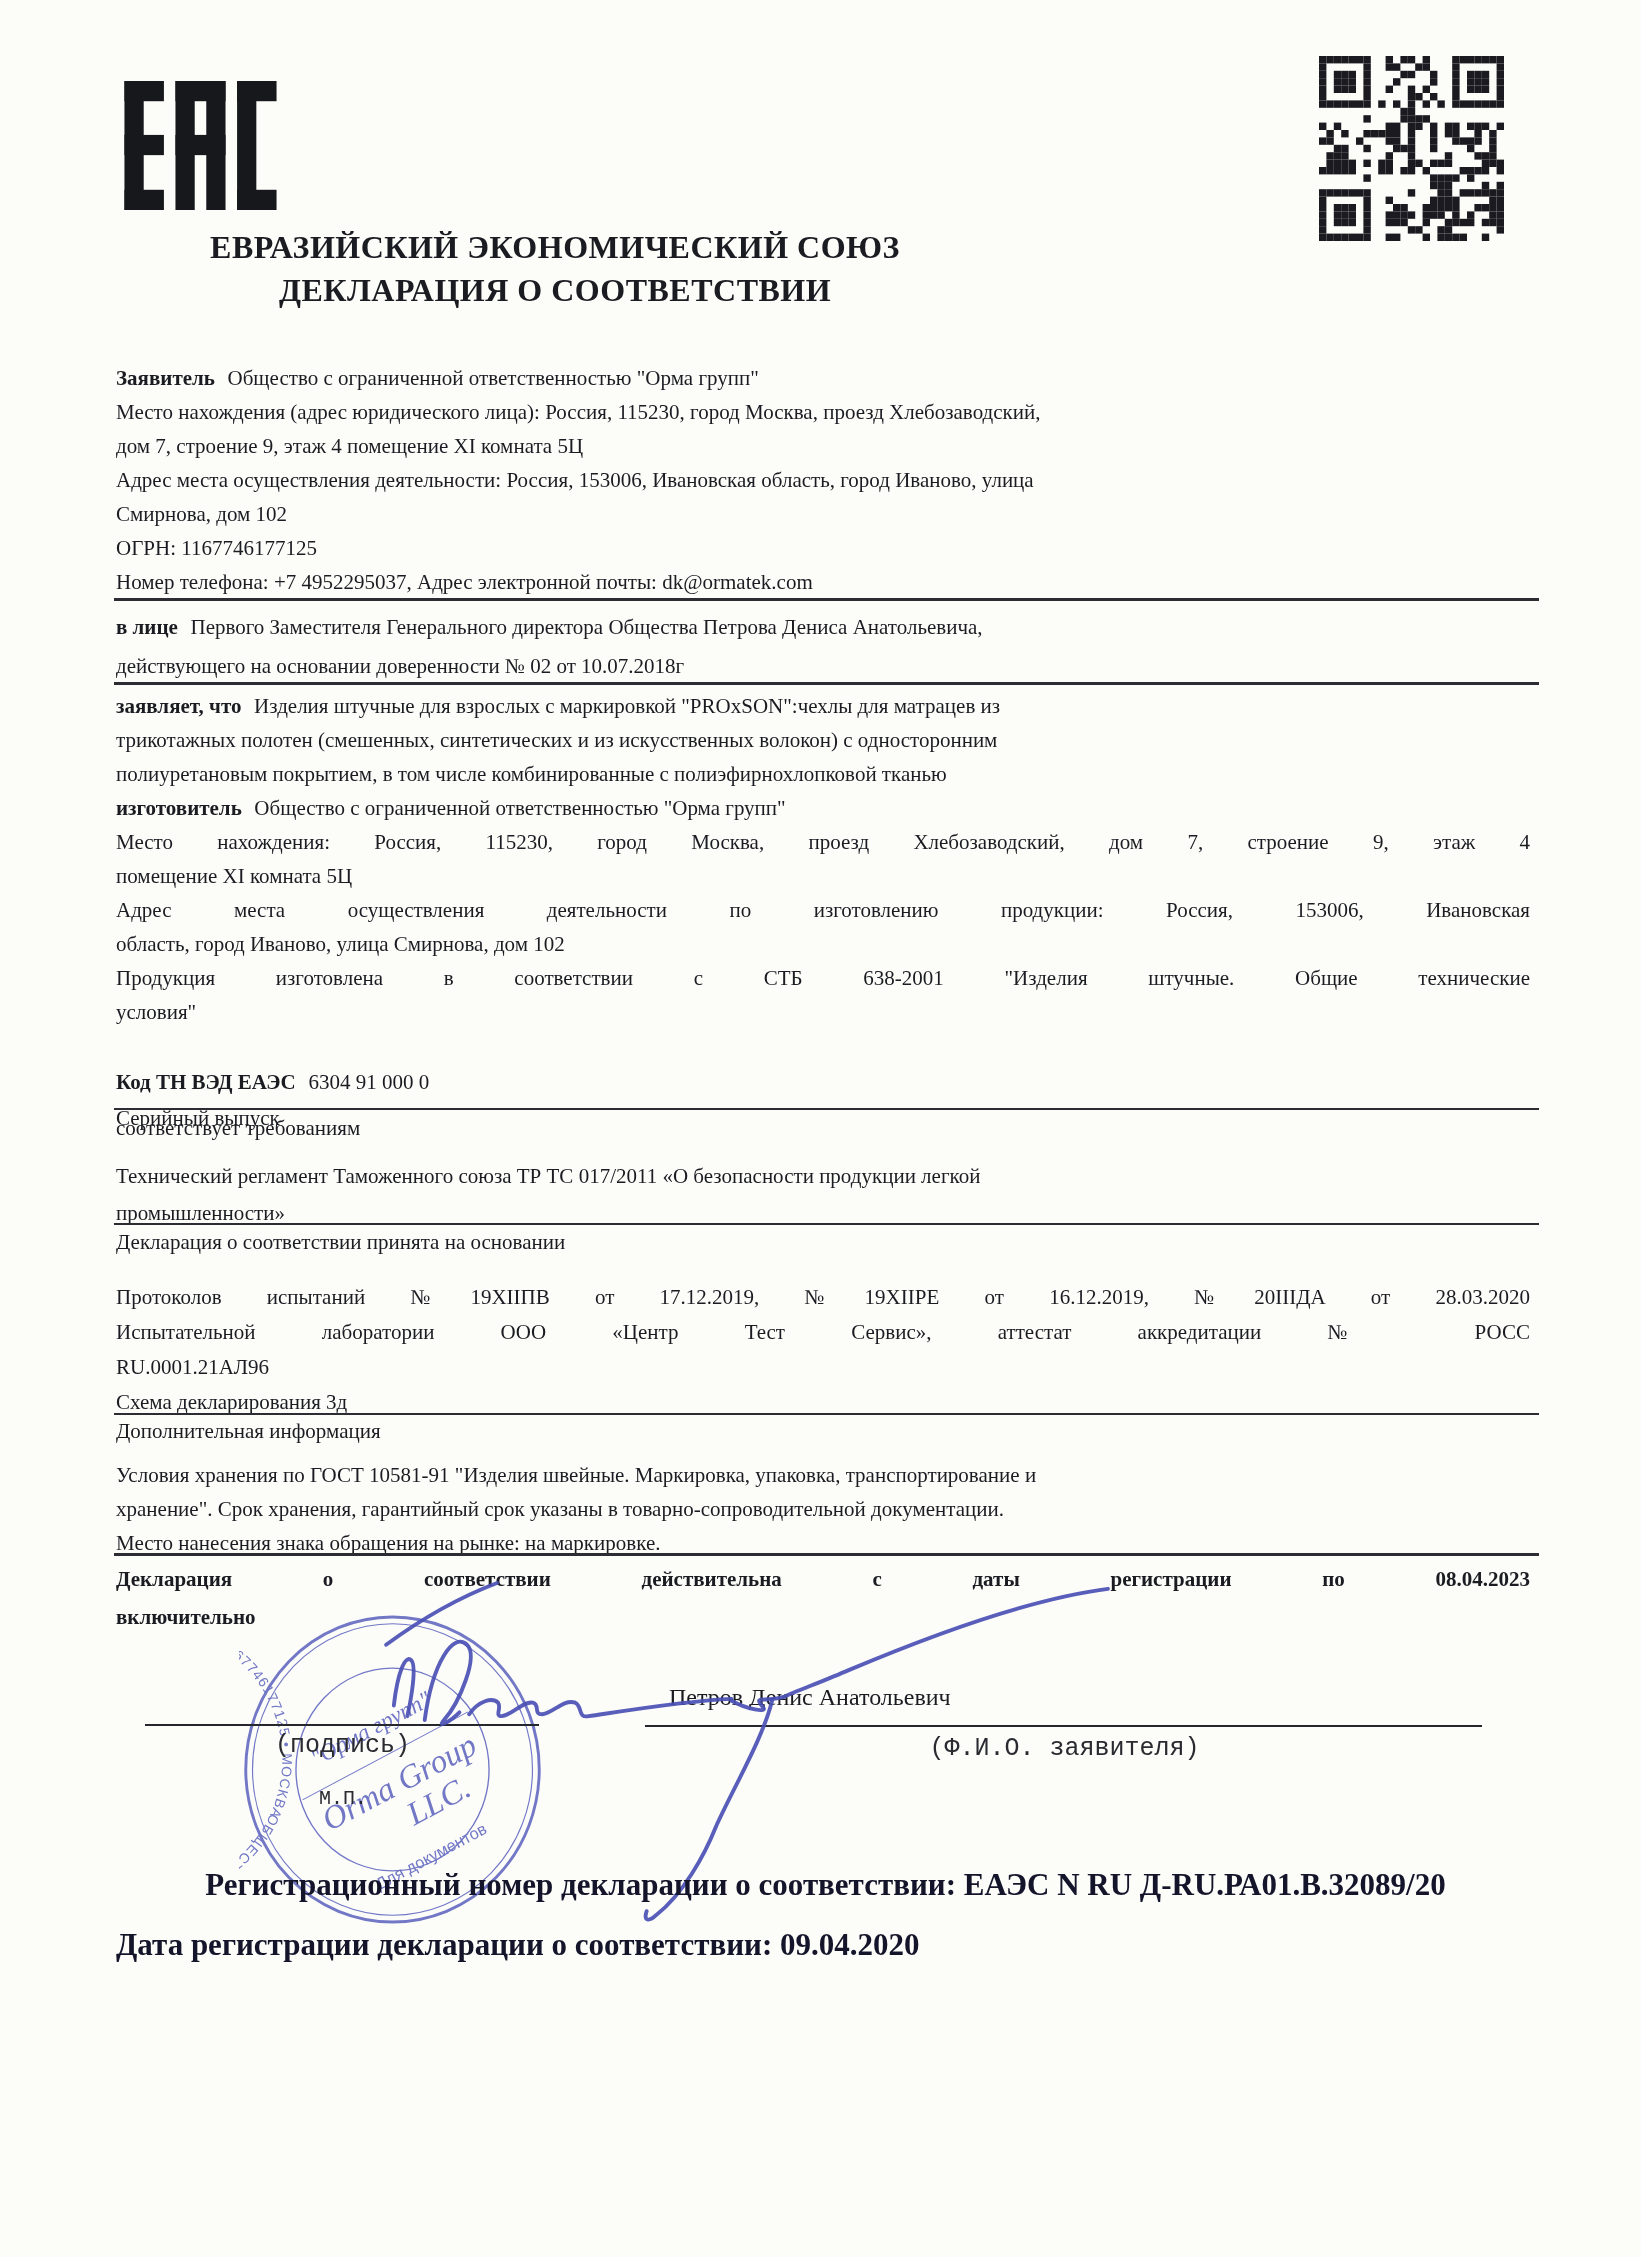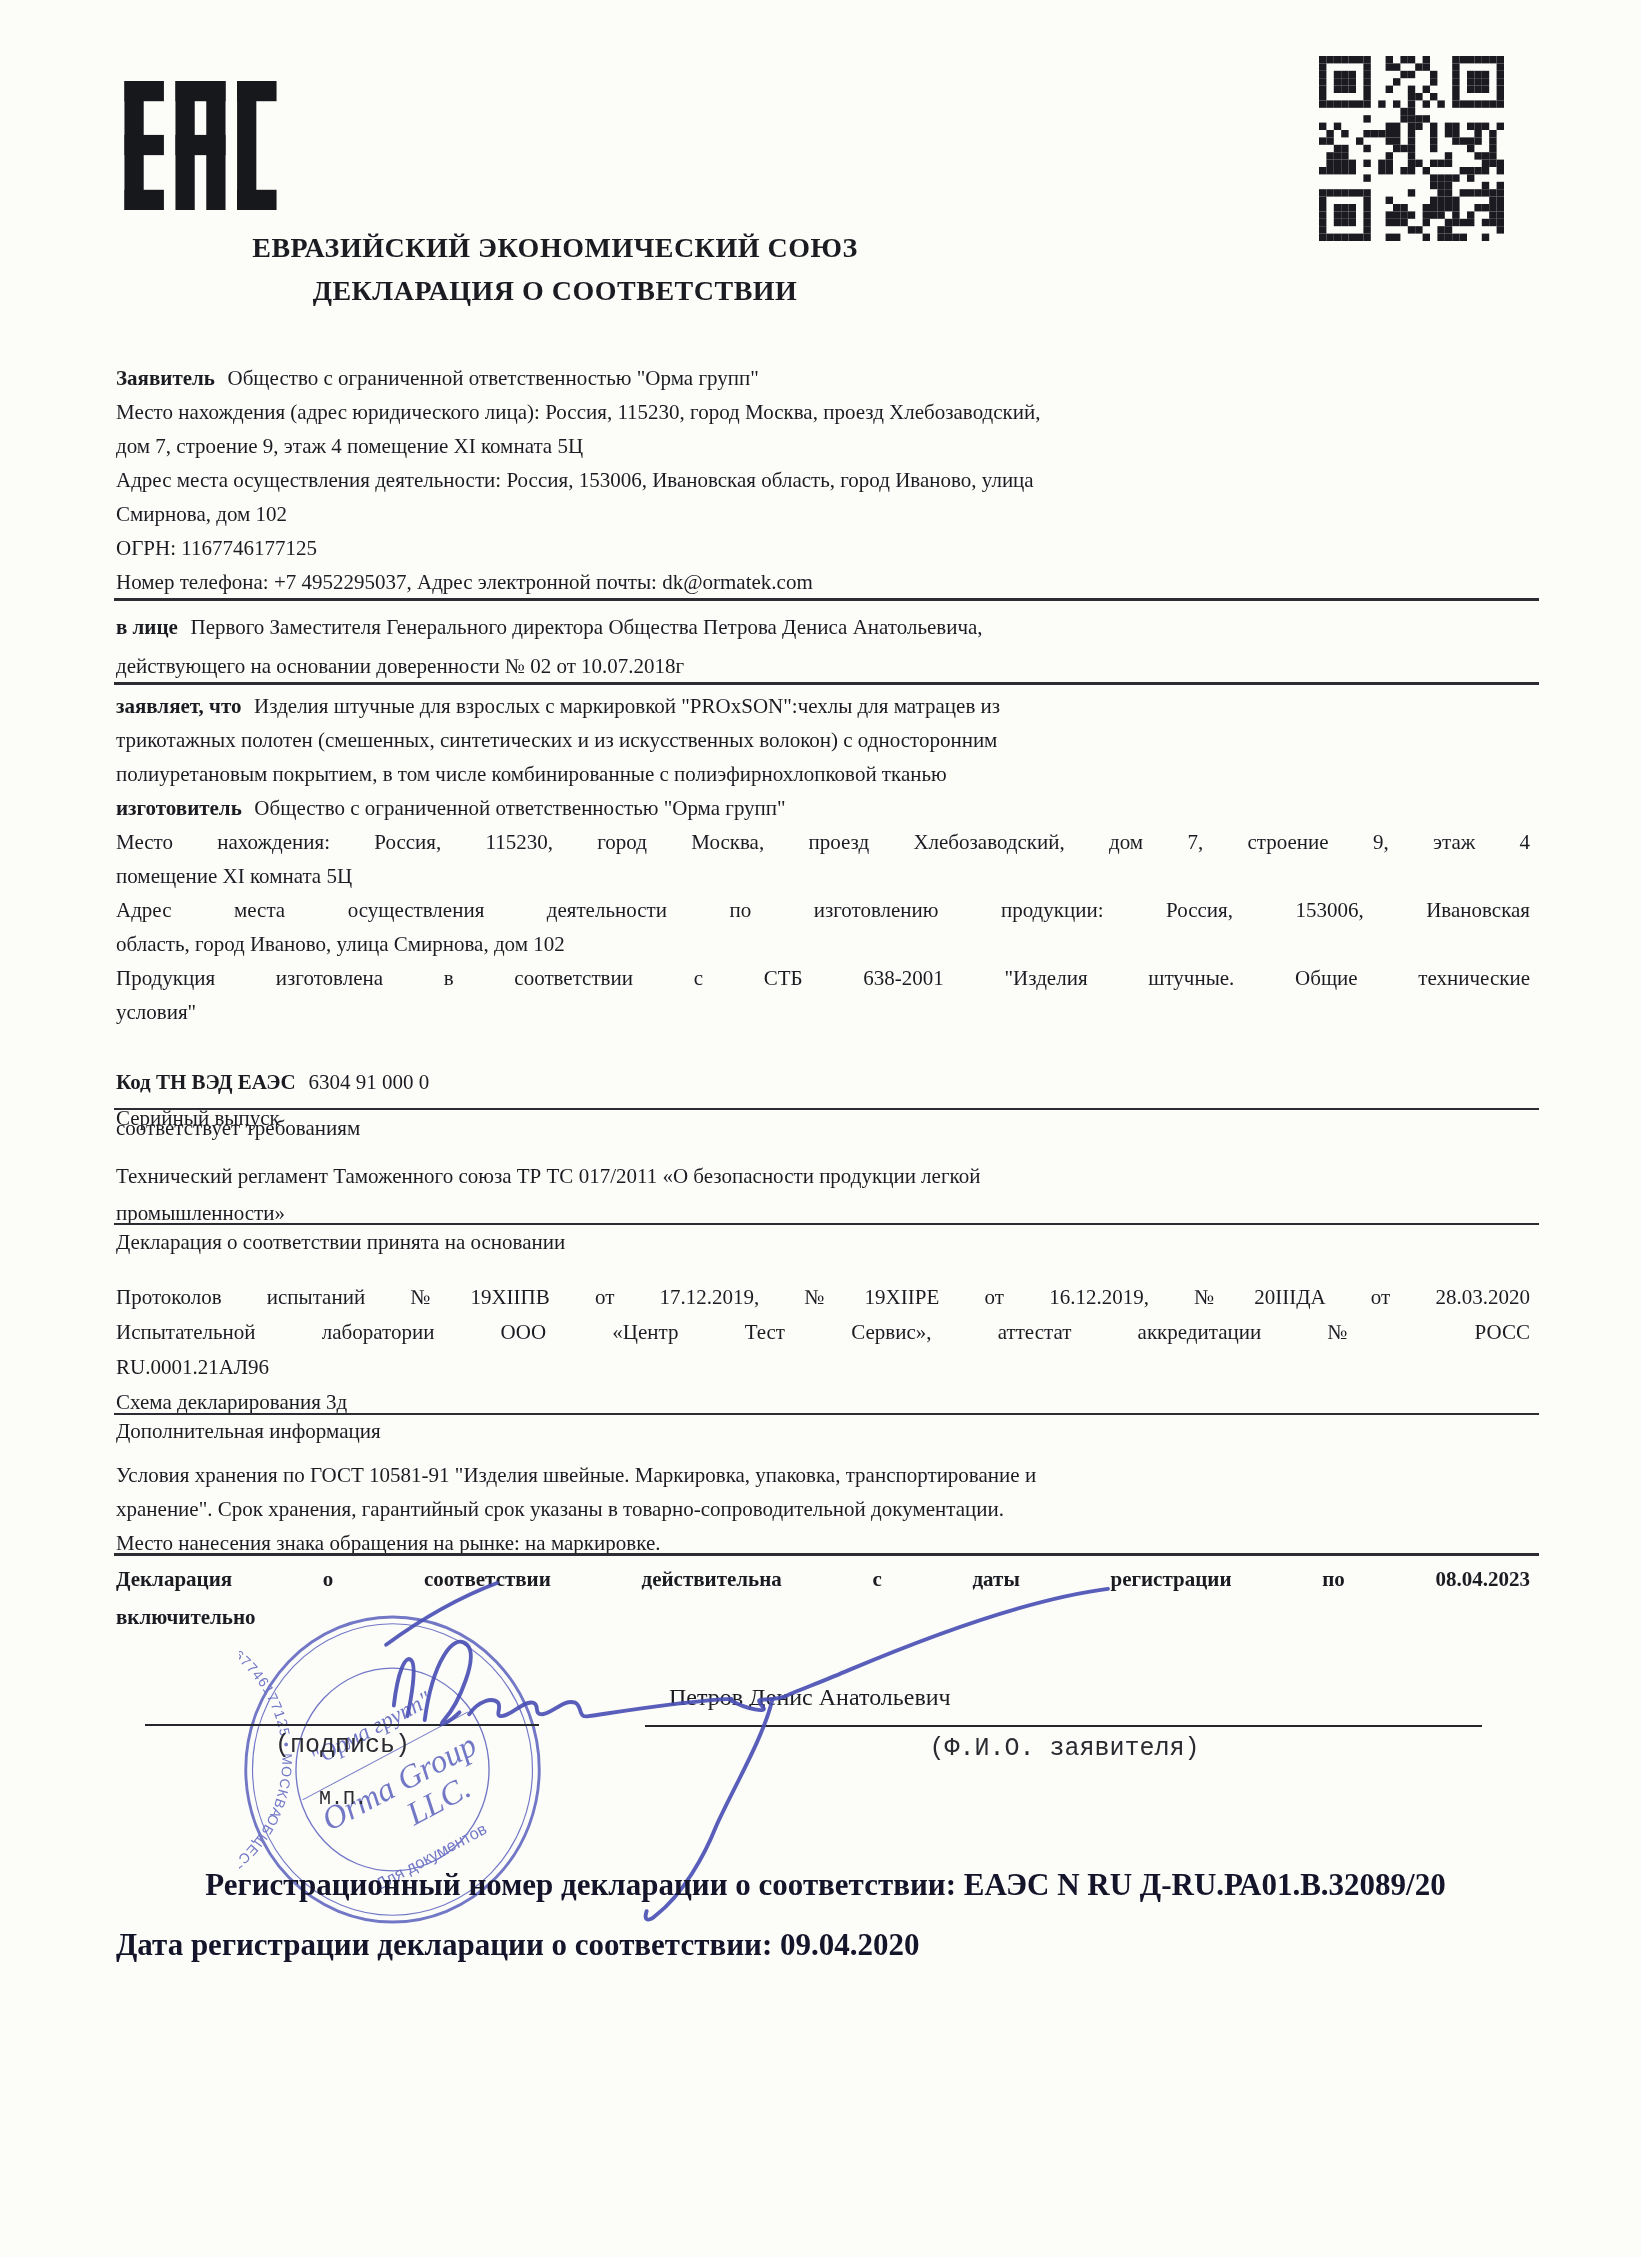--- a/index.html
+++ b/index.html
@@ -13,21 +13,21 @@
     position:relative;width:1641px;height:2257px;margin:0 auto;
     background:#fcfcf9;overflow:hidden;
     font-family:"Liberation Serif","DejaVu Serif",serif;
     color:var(--text);
   }
   .abs{position:absolute;}
   
   .eac-logo{left:124px;top:81px;width:153px;height:129px;}
   .qr{left:1319px;top:56px;width:185px;height:185px;}
   .title{left:106px;top:226px;width:898px;text-align:center;
-         font-size:28px;font-weight:bold;line-height:43px;letter-spacing:0.5px;}
+         font-size:32px;font-weight:bold;line-height:43px;letter-spacing:0.5px;}
   
   .blk{left:116px;width:1414px;font-size:21px;}
   .ln{white-space:nowrap;}
   .jl{white-space:normal;text-align:justify;text-align-last:justify;}
   .lbl{font-weight:bold;margin-right:12.6px;}
   .hdr{font-weight:normal;}
   #applicant{top:361px;line-height:34px;}
   #vlice{top:608px;line-height:39px;}
   #declares{top:689px;line-height:34px;}
   #tnved{top:1043px;line-height:36px;margin-top:21px;}

